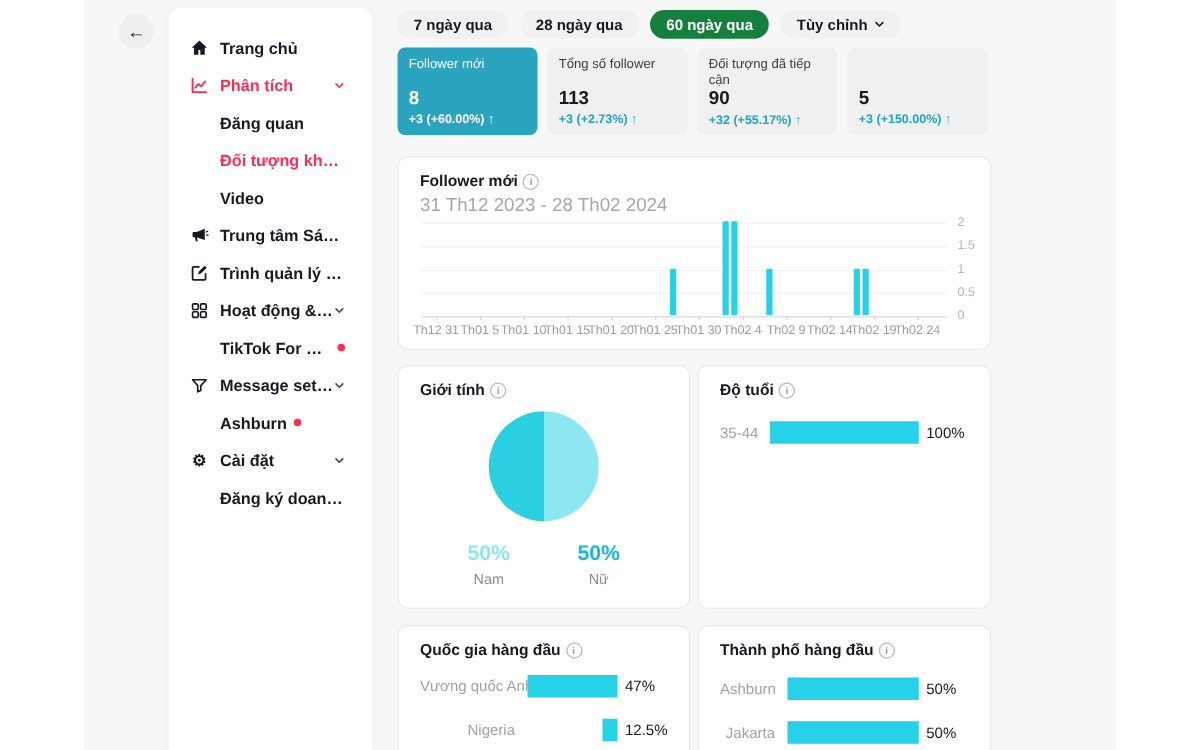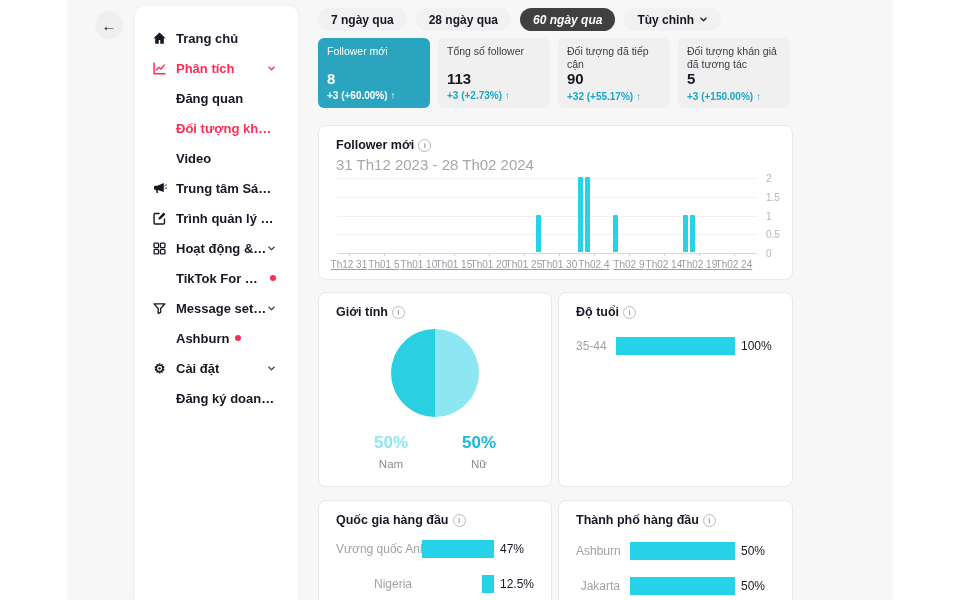--- a/index.html
+++ b/index.html
@@ -50,21 +50,21 @@
         font-size:8px;font-style:normal;display:inline-flex;align-items:center;justify-content:center;cursor:pointer;}
   .info::after{content:"i";}
 
   
   .chart-card{top:125px;left:0;width:475px;height:155px;}
   .chart-sub{position:absolute;top:30px;left:17px;font-size:15px;color:#a6a7ad;}
   .plot{position:absolute;left:18px;top:52px;width:420px;height:75px;}
   .gridline{position:absolute;left:0;right:0;height:1px;background:#f1f1f3;}
   .gridline.axis{background:#d9d9dc;}
   .ylab{position:absolute;left:calc(100% + 9px);font-size:10px;color:#b3b5ba;transform:translateY(-50%);}
-  .xlab{position:absolute;top:calc(100% + 6px);font-size:10px;color:#9a9ca3;transform:translateX(-50%);white-space:nowrap;text-decoration:underline;}
+  .xlab{position:absolute;top:calc(100% + 6px);font-size:10px;color:#9a9ca3;transform:translateX(-50%);white-space:nowrap;}
   .tickmark{position:absolute;top:100%;width:1px;height:3px;background:#d5d5d8;}
   .vbar{position:absolute;bottom:1px;width:5px;border-radius:1px 1px 0 0;}
 
   
   .gender-card{top:292px;left:0;width:234px;height:195px;}
   .age-card{top:292px;left:240px;width:235px;height:195px;}
   .countries-card{top:500px;left:0;width:234px;height:150px;}
   .cities-card{top:500px;left:240px;width:235px;height:150px;}
 
   .pie{position:absolute;left:72px;top:36px;width:88px;height:88px;border-radius:50%;}
@@ -199,21 +199,21 @@
   <main class="main">
     <h1 class="page-title">Đối tượng khán giả</h1>
 
     <div class="pills" id="pills">
         <button class="pill">
           <span>7 ngày qua</span>
         </button>
         <button class="pill">
           <span>28 ngày qua</span>
         </button>
-        <button class="pill selected" style="background: #404040; font-style: italic;">
+        <button class="pill selected" style="background: #15803d;">
           <span>60 ngày qua</span>
         </button>
         <button class="pill">
           <span>Tùy chỉnh</span>
           <span class="chev">
             <svg width="9" height="9" viewBox="0 0 10 10">
               <path d="M2 3.4l3 3 3-3" fill="none" stroke="currentColor" stroke-width="1.4" stroke-linecap="round" stroke-linejoin="round"></path>
             </svg>
           </span>
         </button>
@@ -229,21 +229,20 @@
           <div class="stat-title">Tổng số follower</div>
           <div class="stat-value">113</div>
           <div class="stat-delta" style="color: rgb(27, 165, 198);"><span>+3 (+2.73%)</span><span style="font-weight: 800;"> ↑</span></div>
         </div>
         <div class="stat-card">
           <div class="stat-title">Đối tượng đã tiếp cận</div>
           <div class="stat-value">90</div>
           <div class="stat-delta" style="color: rgb(27, 165, 198);"><span>+32 (+55.17%)</span><span style="font-weight: 800;"> ↑</span></div>
         </div>
         <div class="stat-card">
-          <div class="stat-title">Đối tượng khán giả đã tương tác</div>
           <div class="stat-value">5</div>
           <div class="stat-delta" style="color: rgb(27, 165, 198);"><span>+3 (+150.00%)</span><span style="font-weight: 800;"> ↑</span></div>
         </div>
       </div>
 
     <section class="card chart-card">
       <div class="card-title">
         <span>Follower mới</span>
         <i class="info"></i>
       </div>

